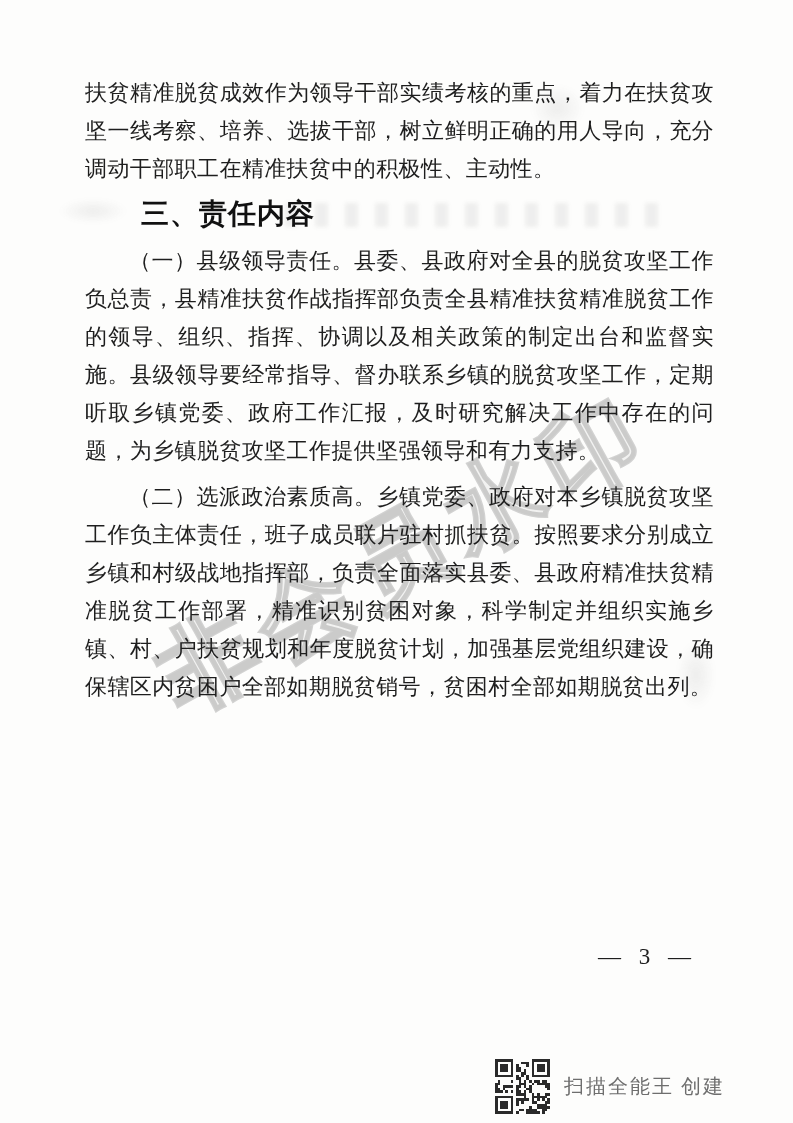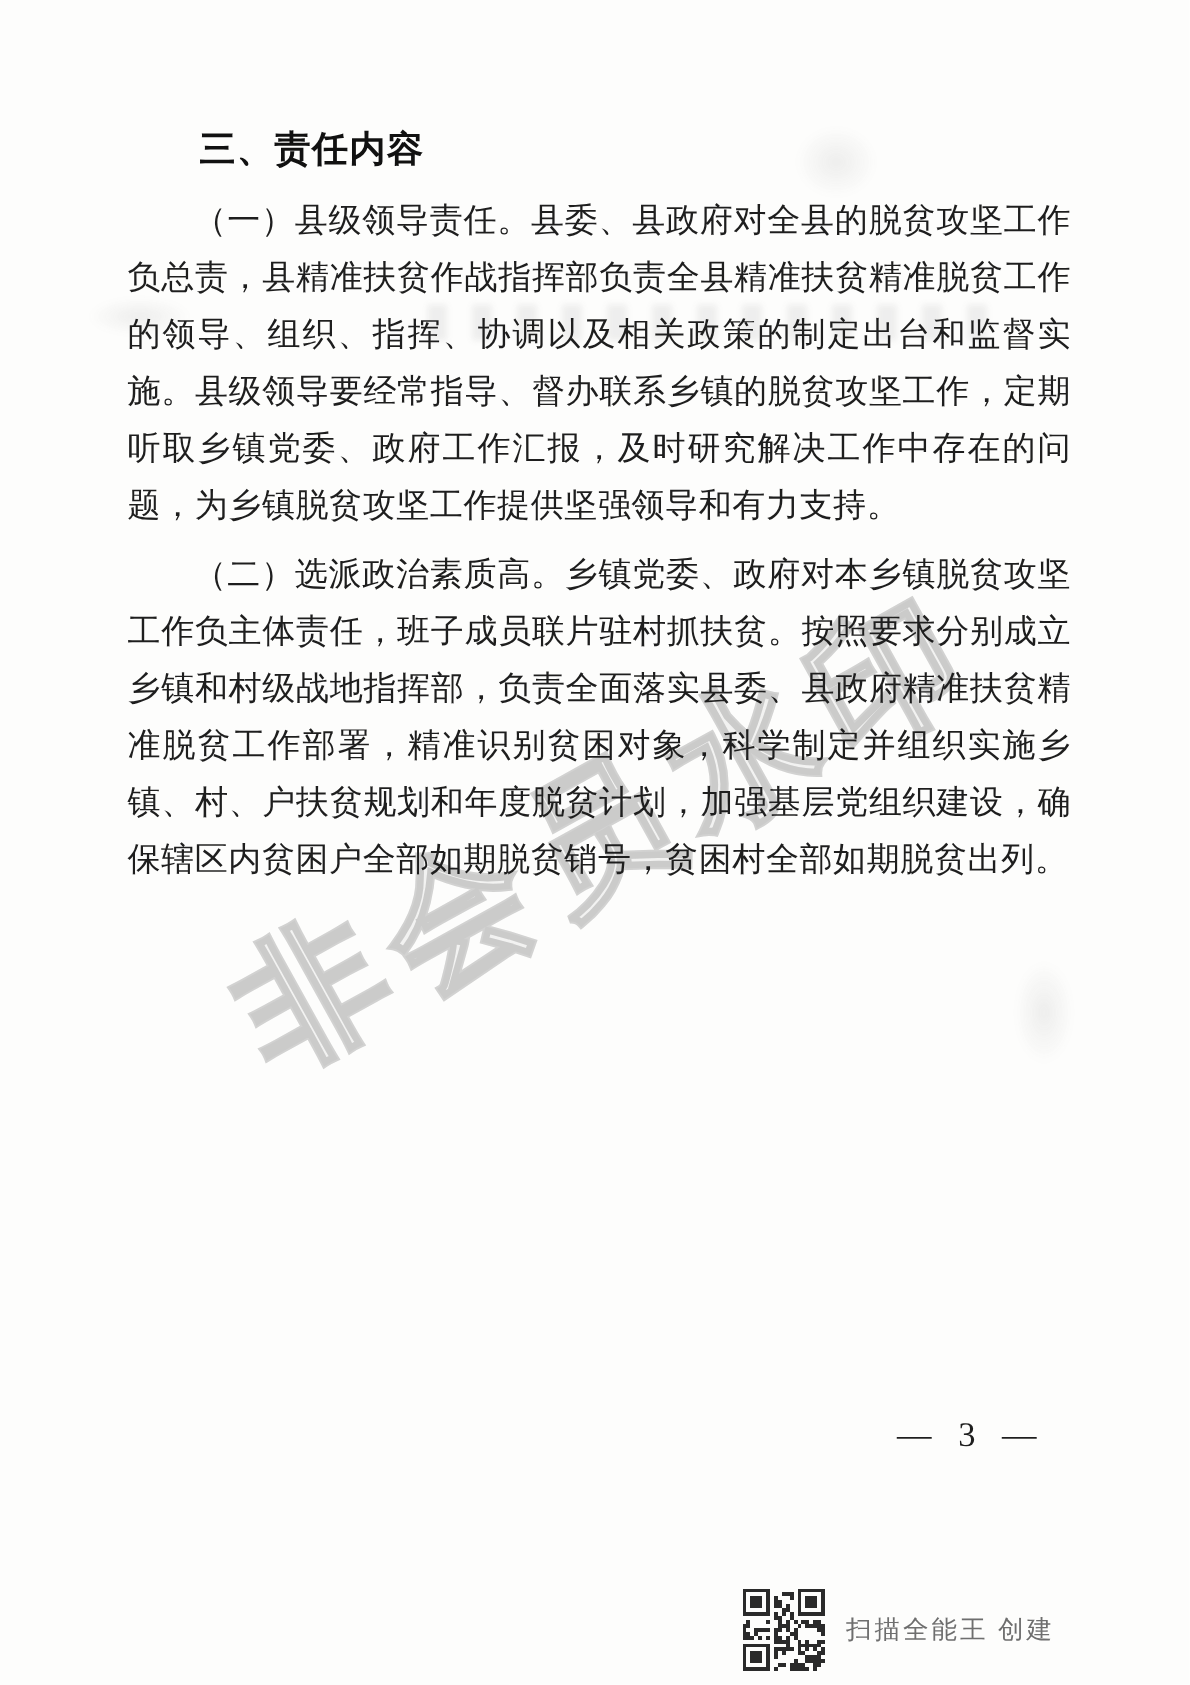--- a/index.html
+++ b/index.html
@@ -29,21 +29,21 @@
   .content p{margin:0;}
   .content p.spaced{margin-top:8px;}
   .indent{text-indent:2em;}
   .lead{font-weight:400;}
   .section-heading{
     margin:0;
     margin-top:6px;
     padding-left:2em;
     font-family:"Liberation Sans","DejaVu Sans",sans-serif;
     font-weight:700;
-    font-size:24px;
+    font-size:28px;
     line-height:40px;
     color:#111;
     letter-spacing:1px;
   }
   
   .page-number{
     position:absolute;
     top:944px;right:96px;
     font-size:23px;
     letter-spacing:6px;
@@ -82,40 +82,41 @@
   }
   
   .scan-footer{
     position:absolute;
     left:495px;top:1059px;
     display:flex;align-items:center;gap:14px;
     z-index:3;
   }
   .qr{width:55px;height:55px;display:block;}
   .scan-footer-text{
-    font-size:17px;
+    font-size:20px;
     color:#6e6e6e;
     letter-spacing:2px;
     white-space:nowrap;
     text-align:right;
   }
 </style>
 </head>
 <body>
 
 <div class="page">
 
   <div class="watermark">非会员水印</div>
 
   <div class="smudge smudge-row" style="left:285px;top:203px;width:375px;height:24px;"></div>
   <div class="smudge smudge-blob" style="left:58px;top:198px;width:70px;height:26px;"></div>
   <div class="smudge smudge-blob" style="left:530px;top:84px;width:55px;height:48px;"></div>
   <div class="smudge smudge-blob" style="left:676px;top:640px;width:40px;height:70px;"></div>
 
   <div class="content">
+    <p>扶贫精准脱贫成效作为领导干部实绩考核的重点，着力在扶贫攻坚一线考察、培养、选拔干部，树立鲜明正确的用人导向，充分调动干部职工在精准扶贫中的积极性、主动性。</p>
 
     <h3 class="section-heading">三、责任内容</h3>
 
     <p class="indent spaced">
       <span class="lead">（一）县级领导责任。</span><span>县委、县政府对全县的脱贫攻坚工作负总责，县精准扶贫作战指挥部负责全县精准扶贫精准脱贫工作的领导、组织、指挥、协调以及相关政策的制定出台和监督实施。县级领导要经常指导、督办联系乡镇的脱贫攻坚工作，定期听取乡镇党委、政府工作汇报，及时研究解决工作中存在的问题，为乡镇脱贫攻坚工作提供坚强领导和有力支持。</span>
     </p>
 
     <p class="indent spaced">
       <span class="lead">（二）选派政治素质高。</span><span>乡镇党委、政府对本乡镇脱贫攻坚工作负主体责任，班子成员联片驻村抓扶贫。按照要求分别成立乡镇和村级战地指挥部，负责全面落实县委、县政府精准扶贫精准脱贫工作部署，精准识别贫困对象，科学制定并组织实施乡镇、村、户扶贫规划和年度脱贫计划，加强基层党组织建设，确保辖区内贫困户全部如期脱贫销号，贫困村全部如期脱贫出列。</span>
     </p>

